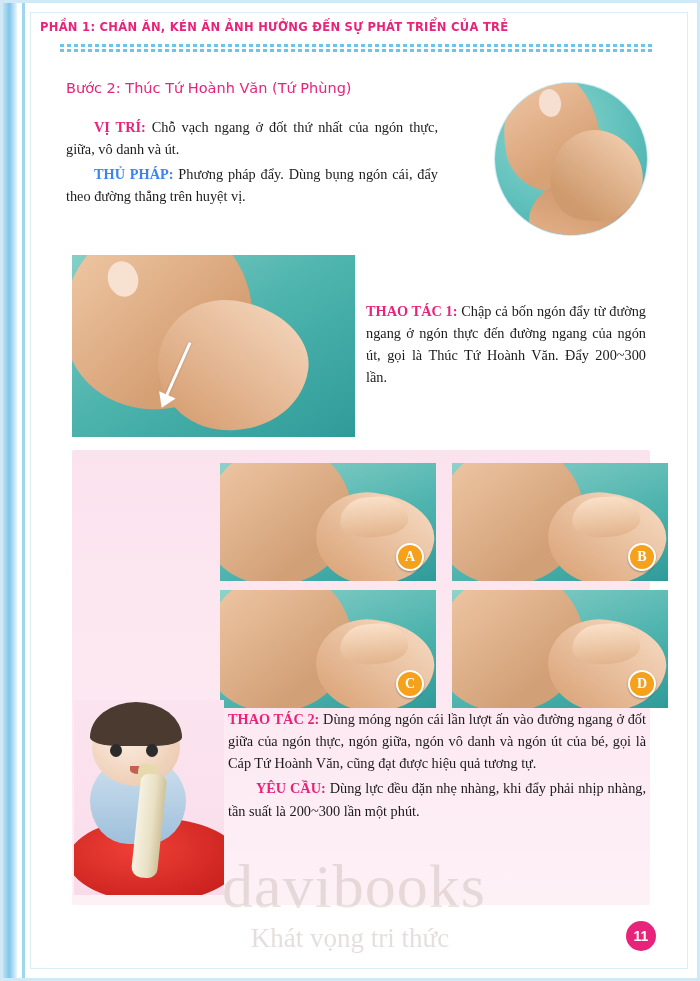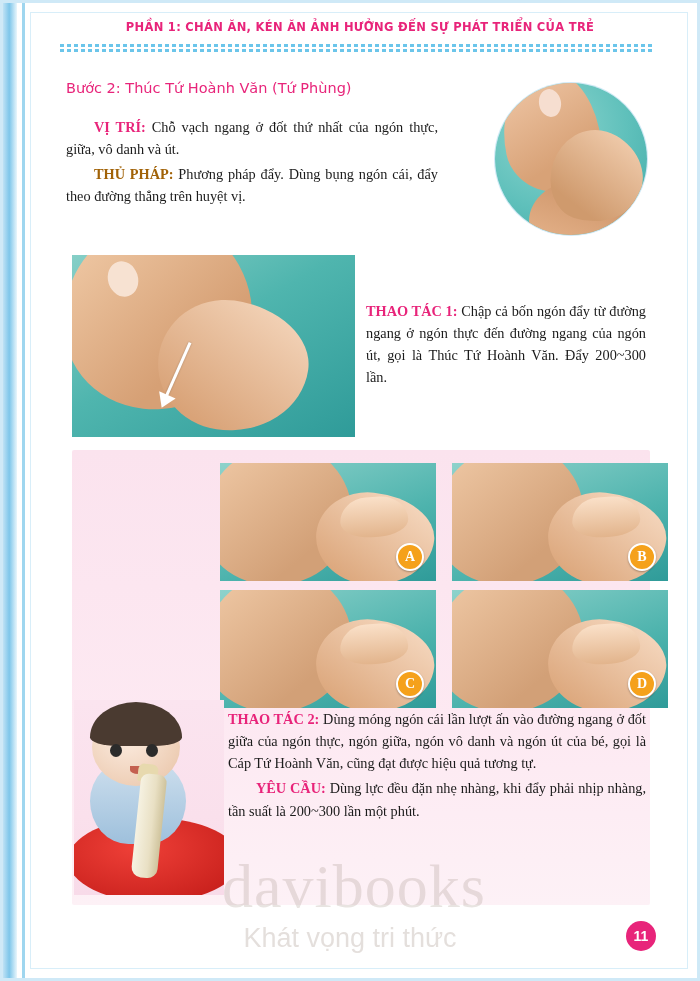--- a/index.html
+++ b/index.html
@@ -46,21 +46,21 @@
     width: 658px; height: 957px;
     border: 1px solid #d8eef9;
     box-sizing: border-box;
   }
 
   
   .header {
     position: absolute;
     left: 40px; top: 20px;
     width: 640px;
-    text-align: center;
+    text-align: left;
   }
   .header-title {
     font-family: "DejaVu Sans", sans-serif;
     font-size: 11.5px;
     font-weight: bold;
     color: #e8247a;
     letter-spacing: 0.3px;
     white-space: nowrap;
   }
   .header-rule {
@@ -97,21 +97,21 @@
     margin: 0 0 3px 0;
     text-align: justify;
   }
   .indent { text-indent: 28px; }
   .lbl {
     color: #e8247a;
     font-weight: bold;
     font-family: "Liberation Serif", serif;
   }
   .lbl-blk {
-    color: #a16207;
+    color: #3b82f6;
     font-weight: bold;
   }
 
   .col-text {
     width: 372px;
   }
 
   
   .photo {
     position: absolute;
@@ -317,21 +317,21 @@
   }
   .wm-main {
     font-family: "Liberation Serif", serif;
     font-size: 62px;
     color: rgba(150,130,120,0.22);
     letter-spacing: 1px;
     line-height: 1;
     padding-left: 8px;
   }
   .wm-sub {
-    font-family: Liberation Sans, sans-serif;
+    font-family: Liberation Serif, serif;
     font-size: 27px;
     color: rgba(150,130,120,0.26);
     margin-top: 6px;
   }
 
   
   .page-number {
     position: absolute;
     right: 44px; bottom: 30px;
     width: 30px; height: 30px;

